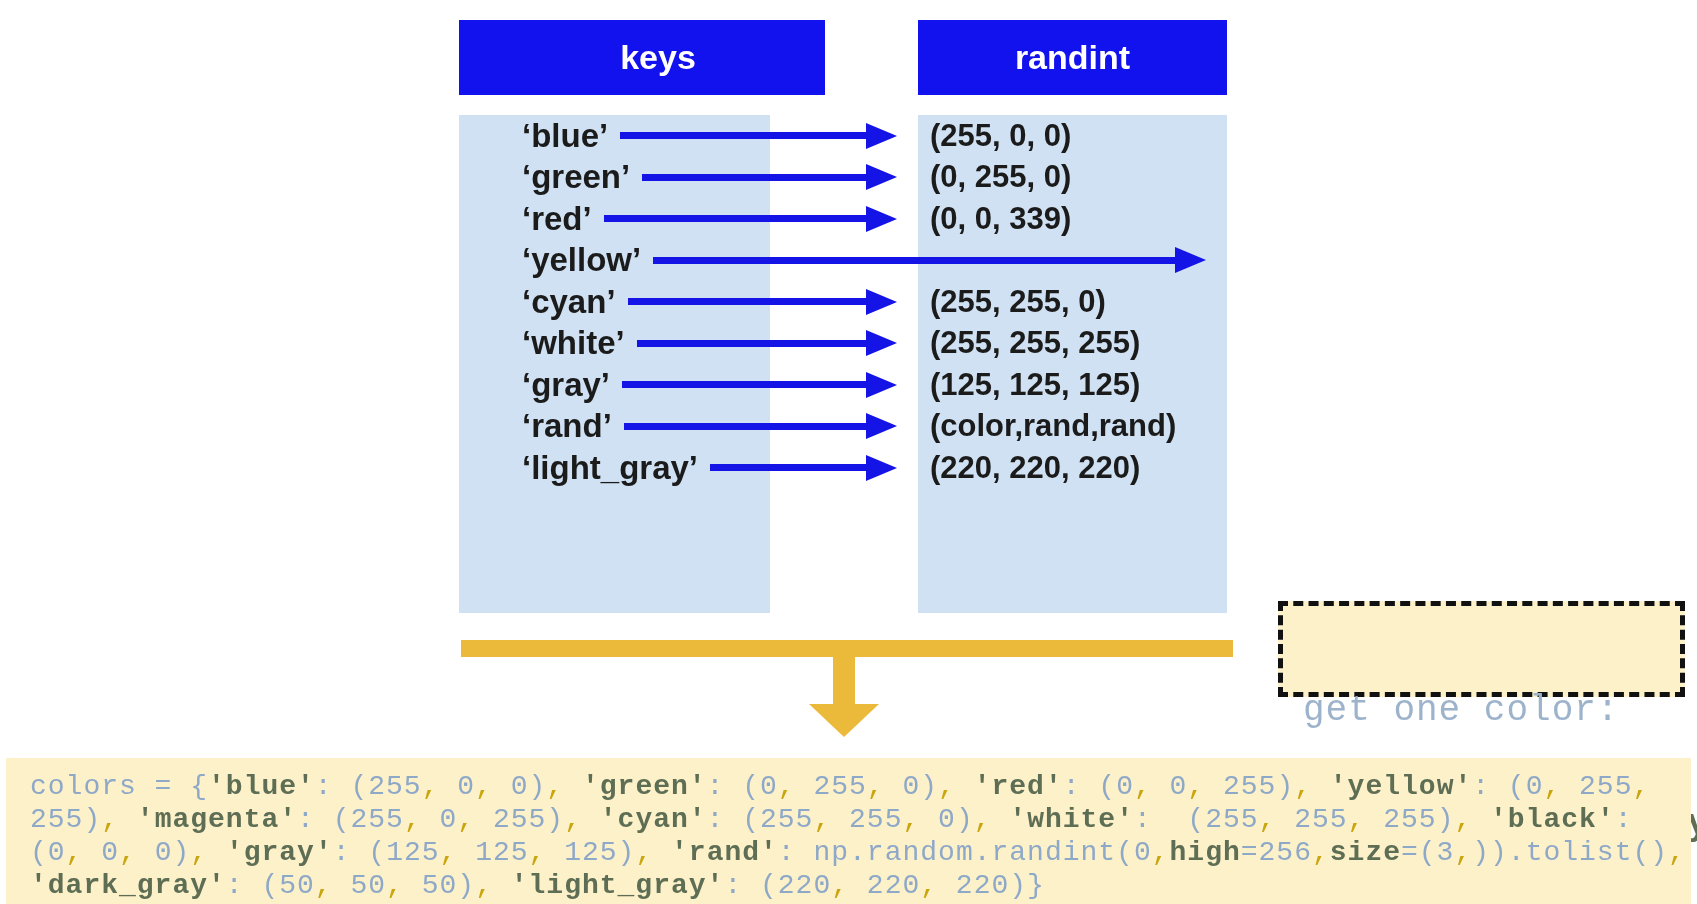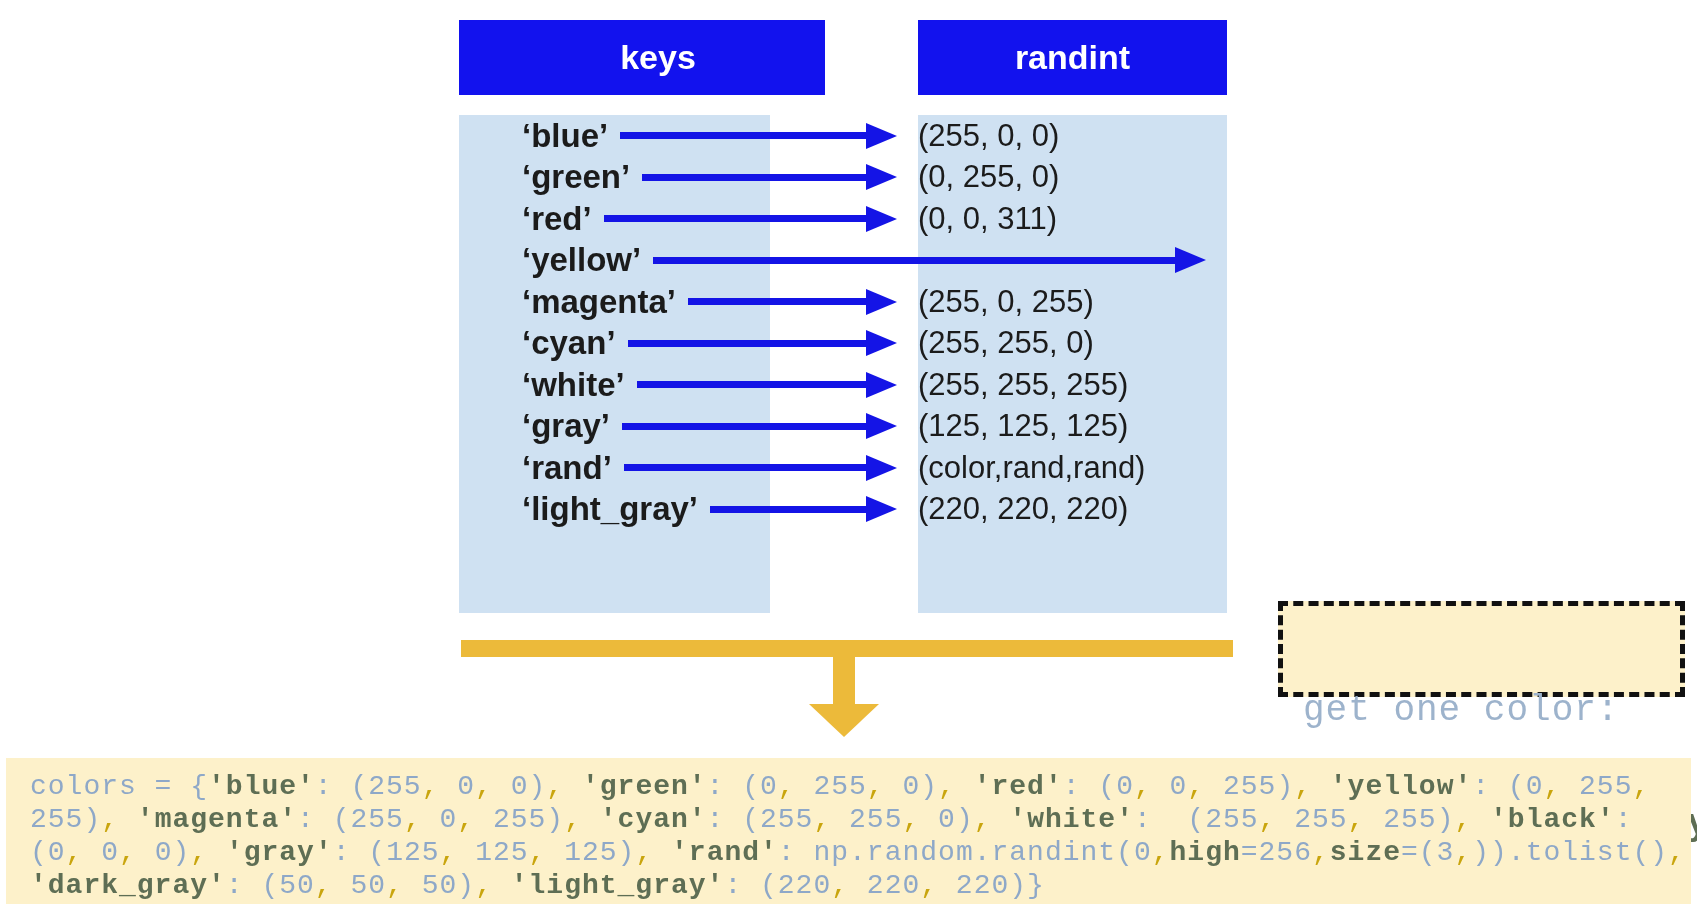--- a/index.html
+++ b/index.html
@@ -18,22 +18,22 @@
   .col-bg.values{left:918px;width:309px;}
 
   
   .rows{position:absolute;left:459px;top:115px;width:768px;display:flex;flex-direction:column;}
   .map-row{display:flex;align-items:center;height:41.5px;}
   .map-row .key{flex:none;padding-left:21px;font-size:33px;font-weight:bold;color:#1b1b1b;white-space:nowrap;margin-left:42px;}
   .map-row .arrow{flex:1;height:7px;background:#1414e6;position:relative;margin:0 51px 0 12px;min-width:40px;}
   .map-row .arrow::after{content:'';position:absolute;right:-30px;top:50%;transform:translateY(-50%);
       width:0;height:0;border-top:13px solid transparent;border-bottom:13px solid transparent;
       border-left:31px solid #1414e6;}
-  .map-row .value{flex:none;width:309px;box-sizing:border-box;
-      font-size:31px;font-weight:normal;color:#1b1b1b;white-space:nowrap;}
+  .map-row .value{flex:none;width:309px;padding-left:12px;box-sizing:border-box;
+      font-size:31px;font-weight:bold;color:#1b1b1b;white-space:nowrap;}
 
   
   .gold-bar{position:absolute;left:461px;top:640px;width:772px;height:17px;background:#ecba3a;}
   .gold-stem{position:absolute;left:833px;top:655px;width:22px;height:50px;background:#ecba3a;}
   .gold-head{position:absolute;left:809px;top:704px;width:0;height:0;
       border-left:35px solid transparent;border-right:35px solid transparent;
       border-top:33px solid #ecba3a;}
 
   
   .note-box{position:absolute;left:1278px;top:601px;width:407px;height:96px;box-sizing:border-box;
@@ -71,30 +71,25 @@
         <span class="value">(255, 0, 0)</span>
       </div>
       <div class="map-row">
         <span class="key">‘green’</span>
         <div class="arrow"></div>
         <span class="value">(0, 255, 0)</span>
       </div>
       <div class="map-row">
         <span class="key">‘red’</span>
         <div class="arrow"></div>
-        <span class="value">(0, 0, 311)</span>
+        <span class="value">(0, 0, 339)</span>
       </div>
       <div class="map-row">
         <span class="key">‘yellow’</span>
         <div class="arrow"></div>
-      </div>
-      <div class="map-row">
-        <span class="key">‘magenta’</span>
-        <div class="arrow"></div>
-        <span class="value">(255, 0, 255)</span>
       </div>
       <div class="map-row">
         <span class="key">‘cyan’</span>
         <div class="arrow"></div>
         <span class="value">(255, 255, 0)</span>
       </div>
       <div class="map-row">
         <span class="key">‘white’</span>
         <div class="arrow"></div>
         <span class="value">(255, 255, 255)</span>

